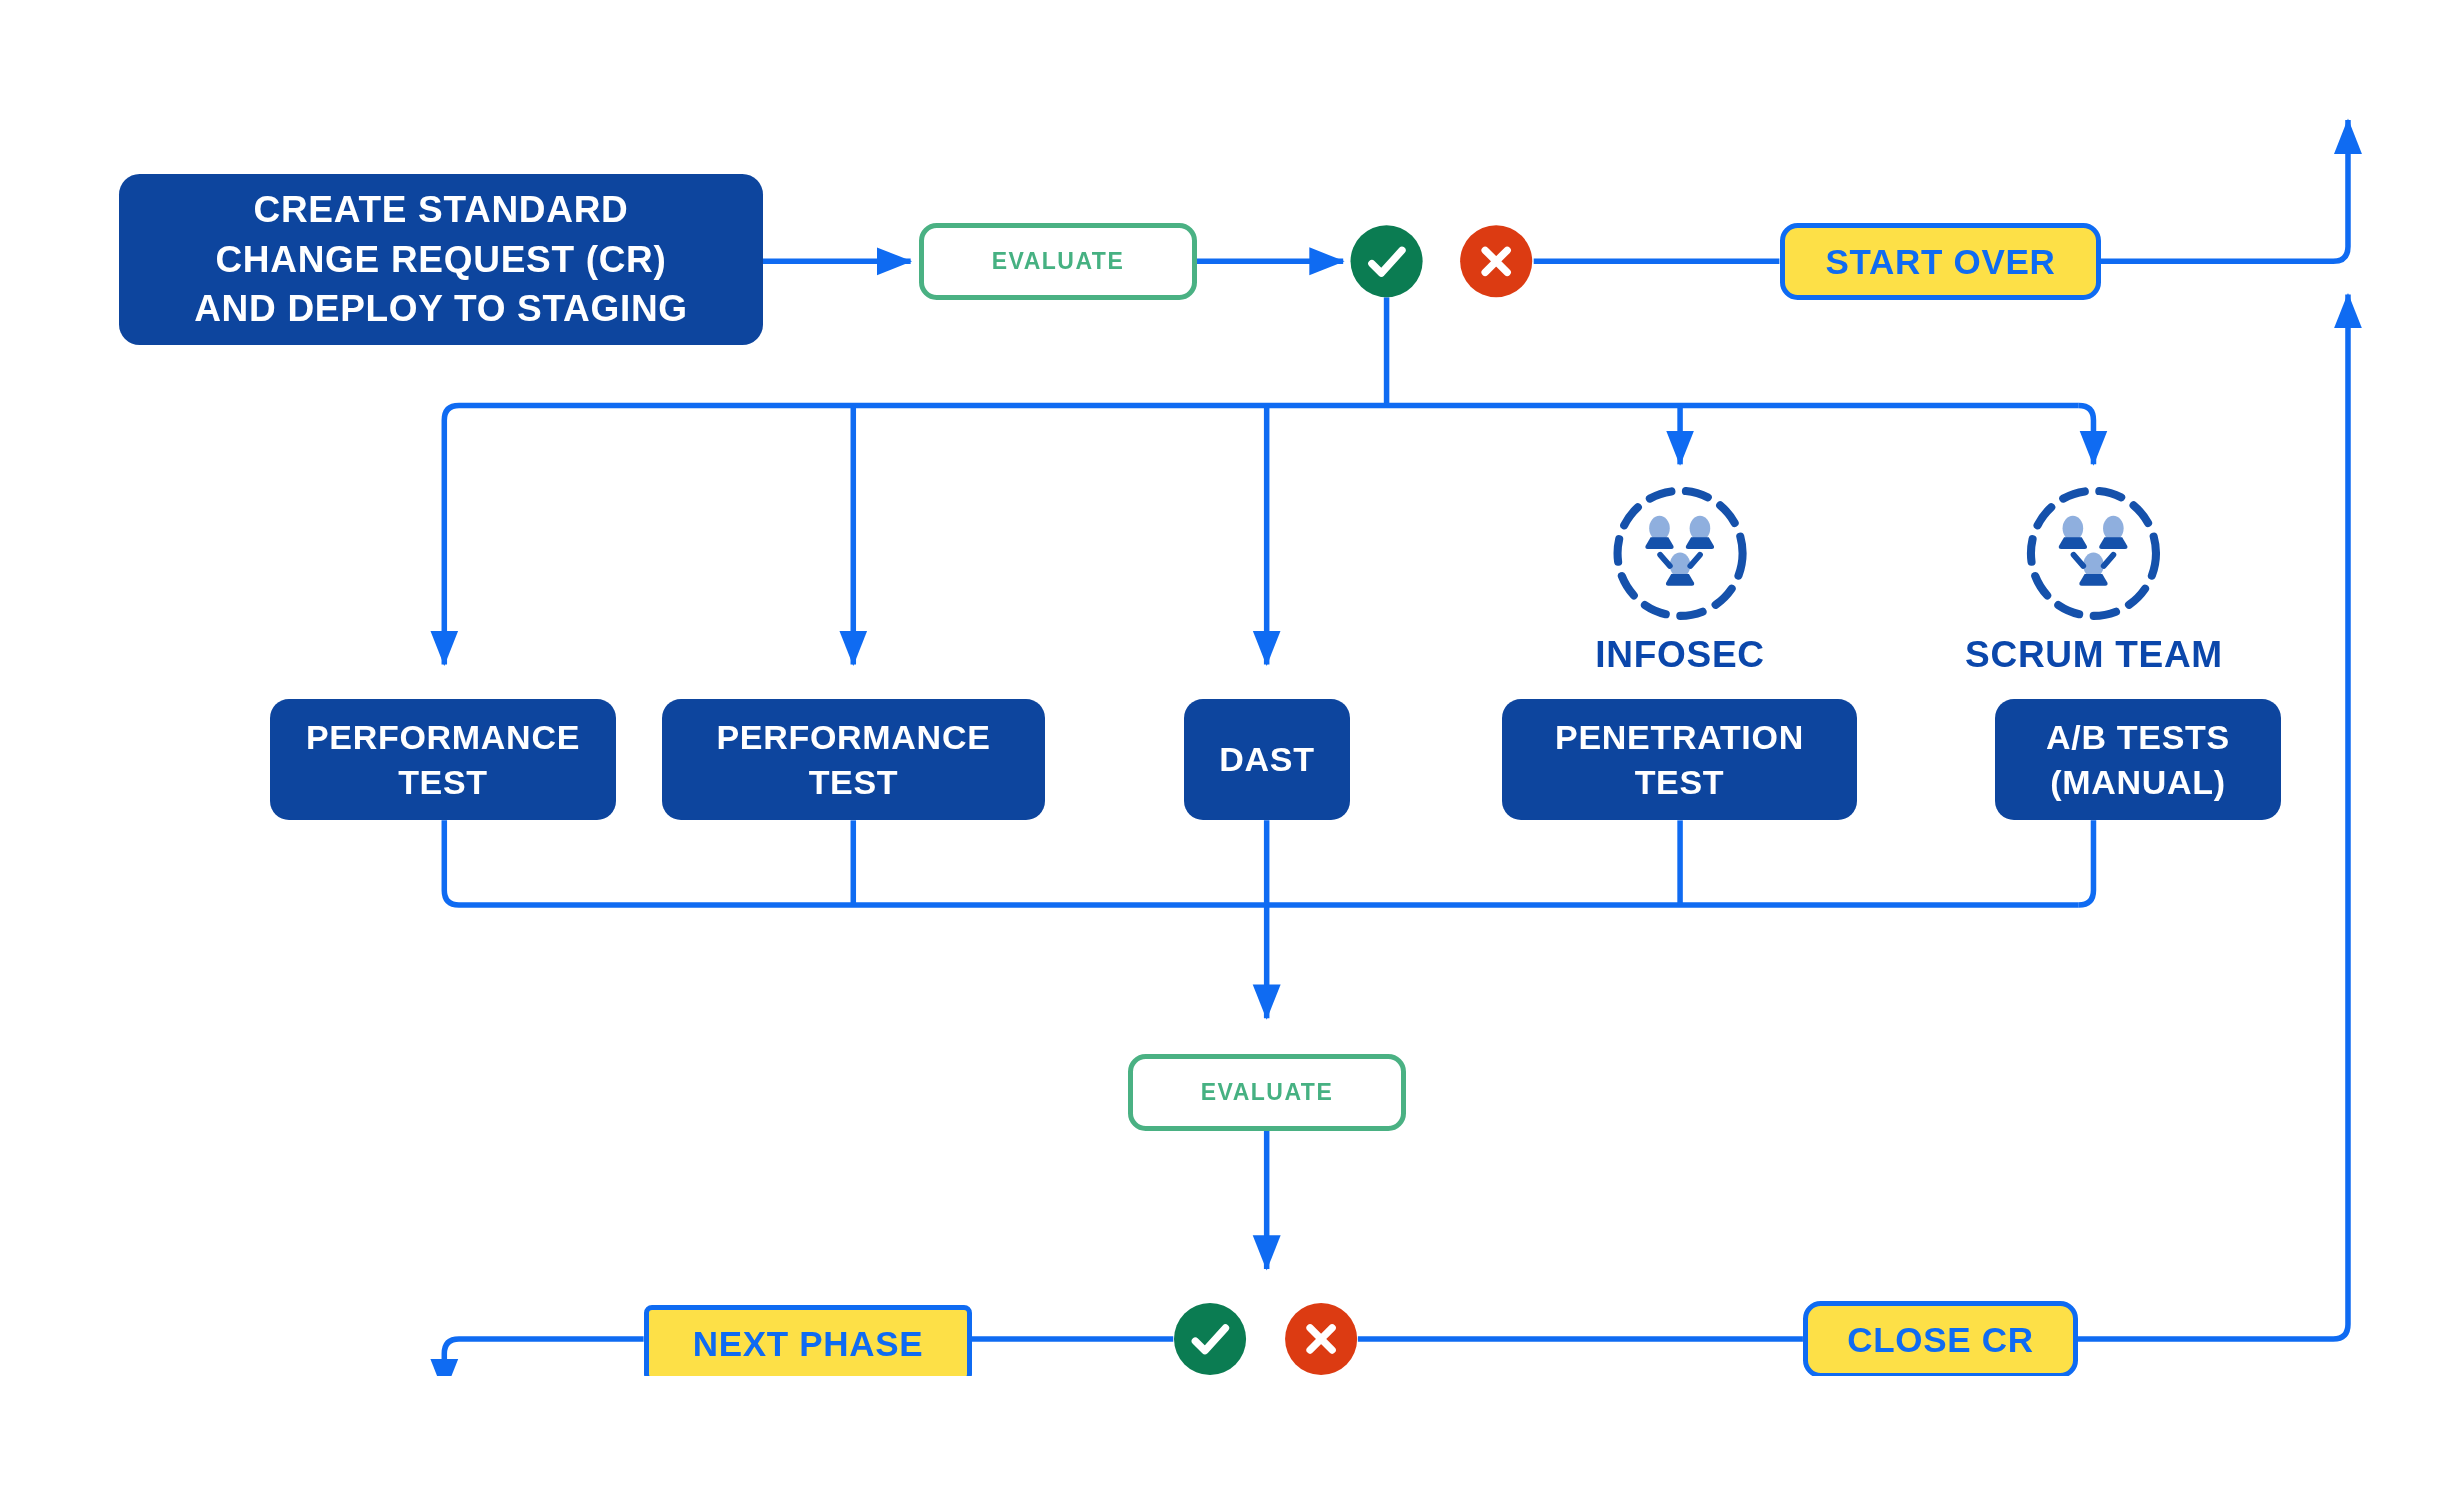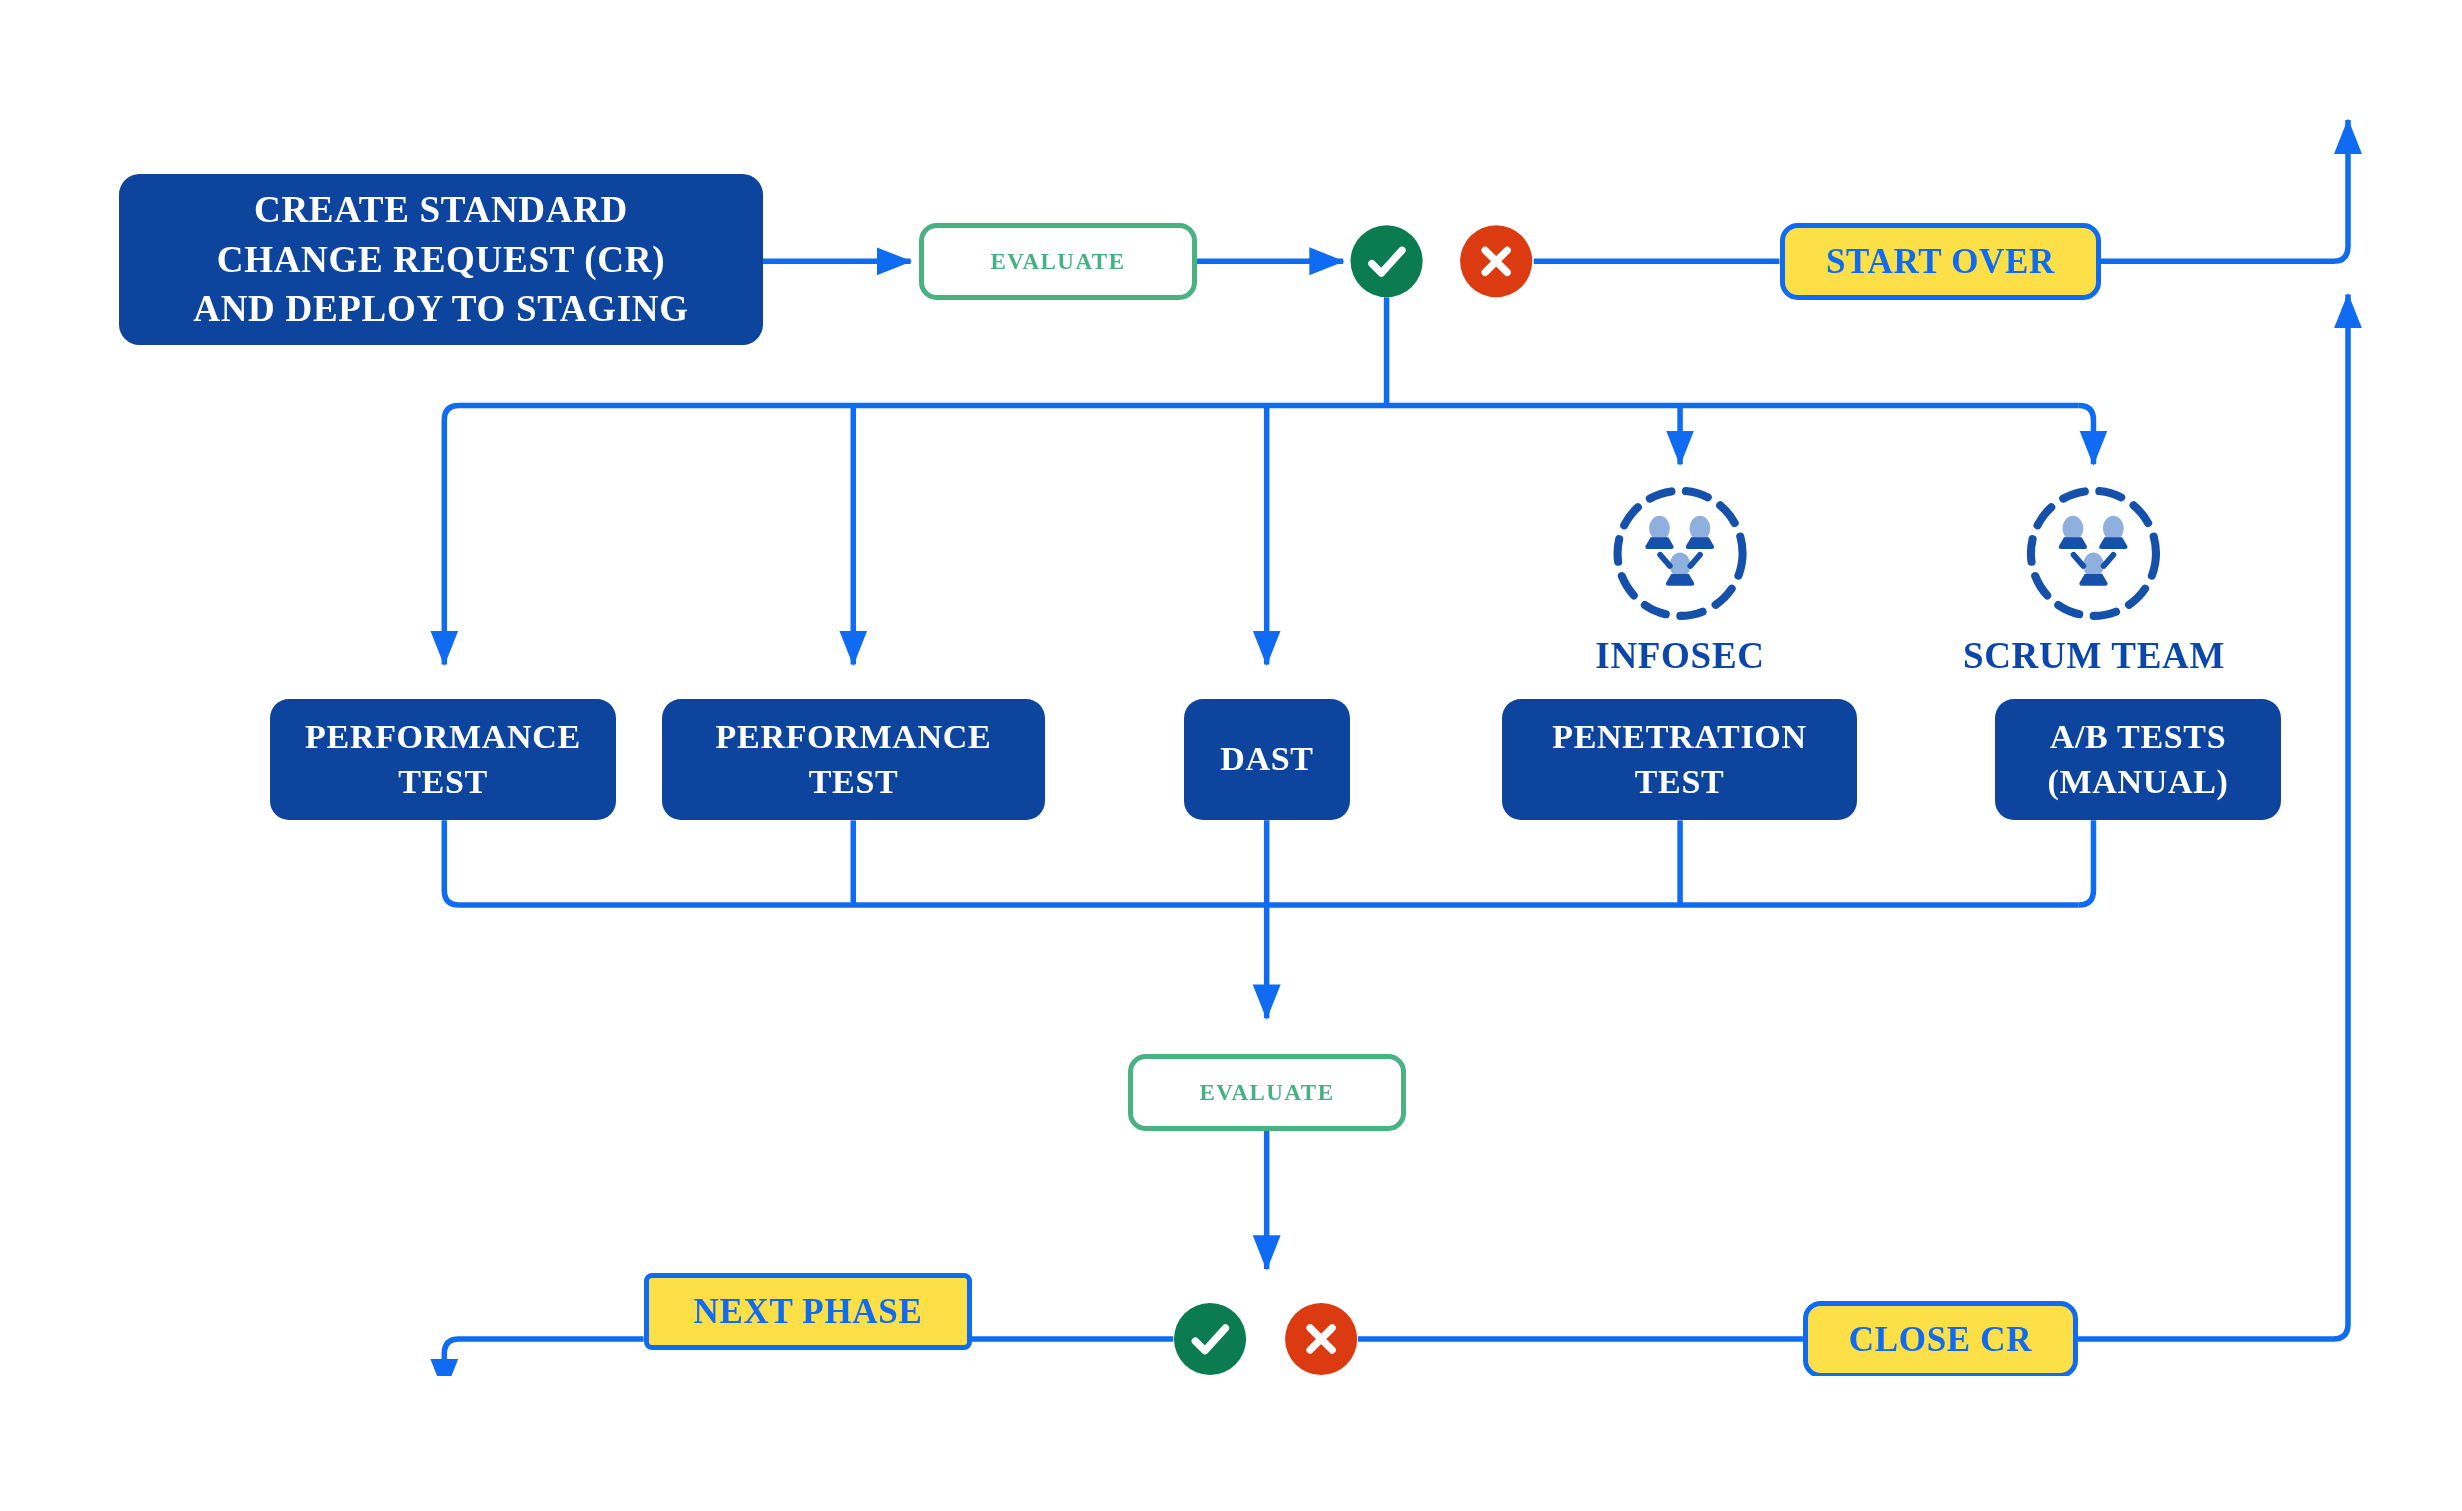--- a/index.html
+++ b/index.html
@@ -1,20 +1,20 @@
 <!DOCTYPE html>
 <html style="font-size:11.8px"><head>
 <meta charset="utf-8">
 <style>
   html,body{margin:0;padding:0;background:#ffffff;}
   .canvas{
     position:relative;
     width:2462px;height:1376px;
     background:#ffffff;
-    font-family:Liberation Serif, serif;
+    font-family:Liberation Sans, sans-serif;
     overflow:hidden;
   }
   .wires{position:absolute;left:0;top:0;width:2462px;height:1512px;}
   .node{
     position:absolute;
     display:flex;flex-direction:column;align-items:center;justify-content:center;
     text-align:center;font-weight:700;box-sizing:border-box;
     letter-spacing:0.7px;
   }
   .node-dark{
@@ -173,21 +173,21 @@
   </div>
 
   <div class="team-label" style="left:1680px;top:634px;">INFOSEC</div>
 
   <div class="team-label" style="left:2094px;top:634px;">SCRUM TEAM</div>
 
   <div class="node node-outline-green" style="left:1128px;top:1054px;width:278px;height:77px;">
     <span>EVALUATE</span>
   </div>
 
-  <div class="node node-outline-blue" style="left:644px;top:1273px;width:328px;height:77px;border-radius:8px;">
+  <div class="node node-outline-blue" style="left:644px;top:1305px;width:328px;height:77px;border-radius:8px;">
     <span>NEXT PHASE</span>
   </div>
 
   <div class="node node-outline-blue" style="left:1803px;top:1301px;width:275px;height:77px;">
     <span>CLOSE CR</span>
   </div>
 
 </div>
 
 

